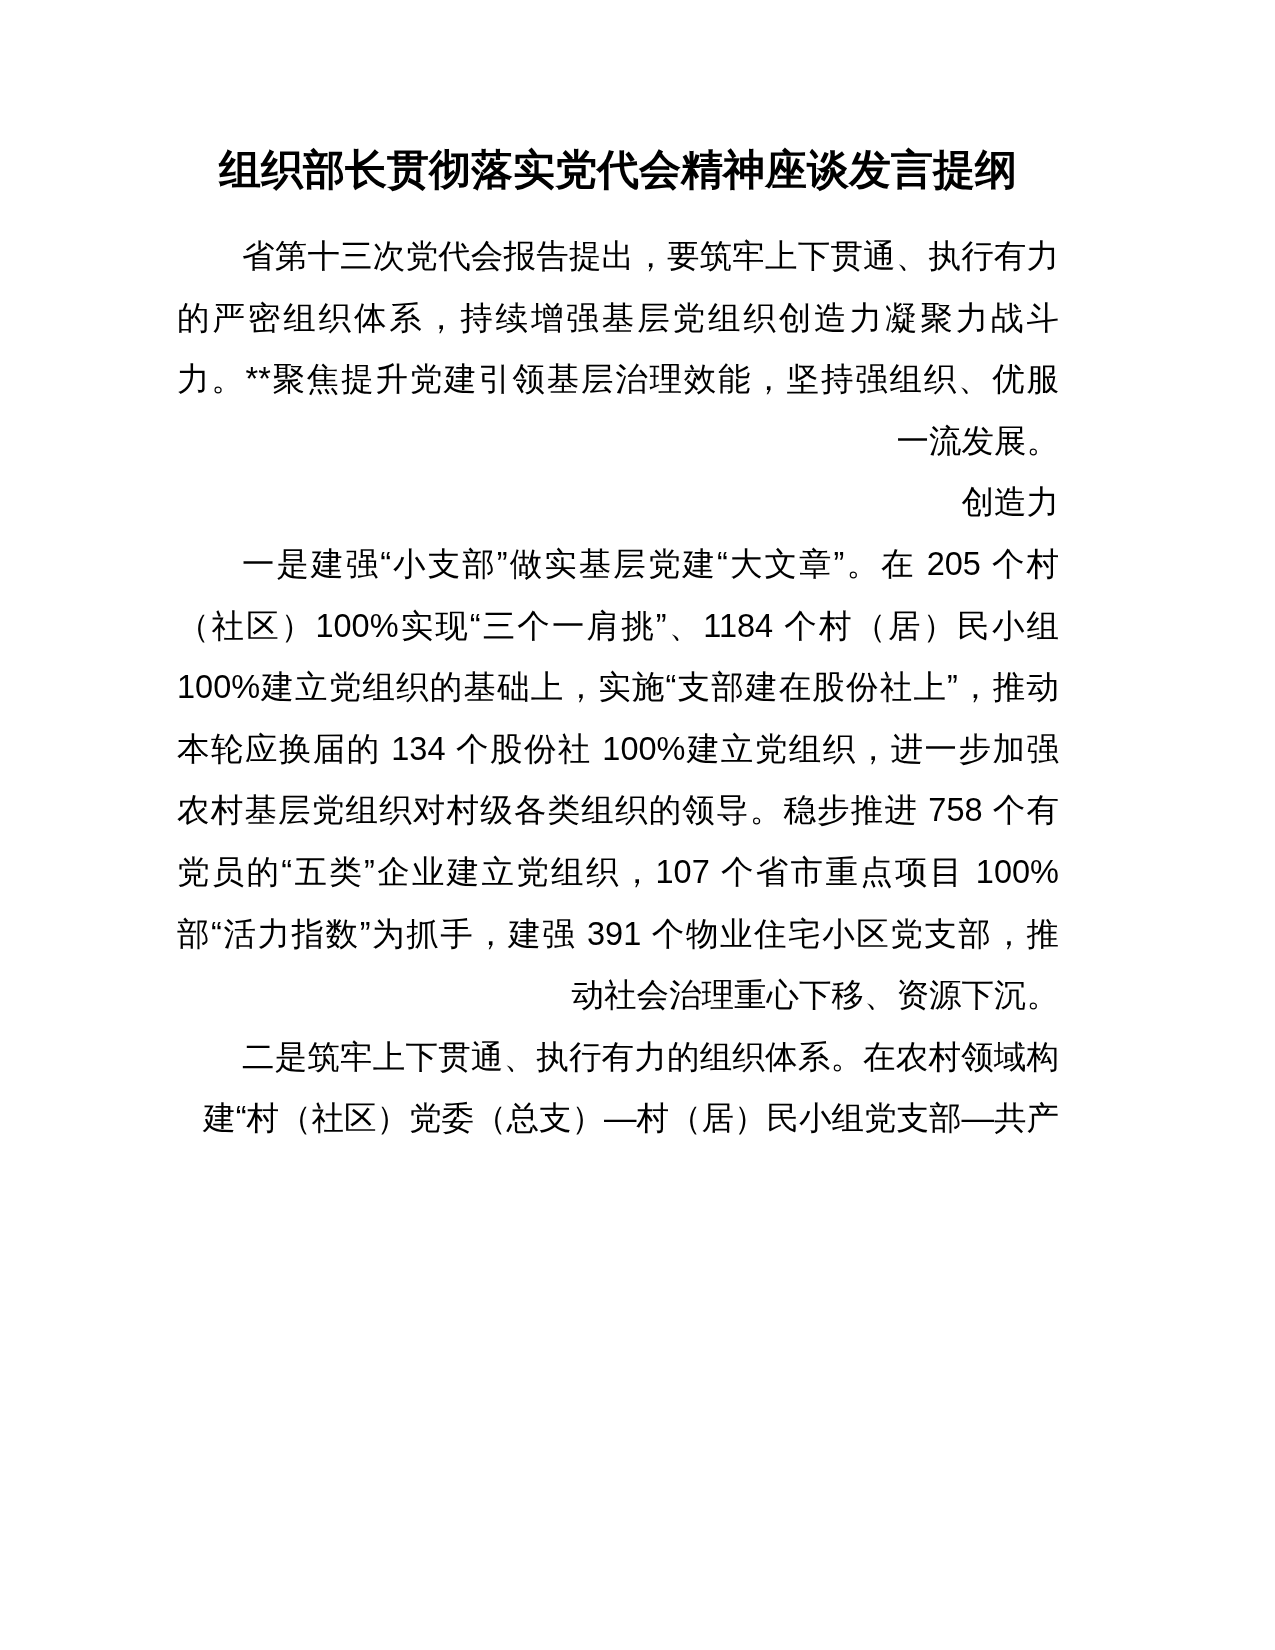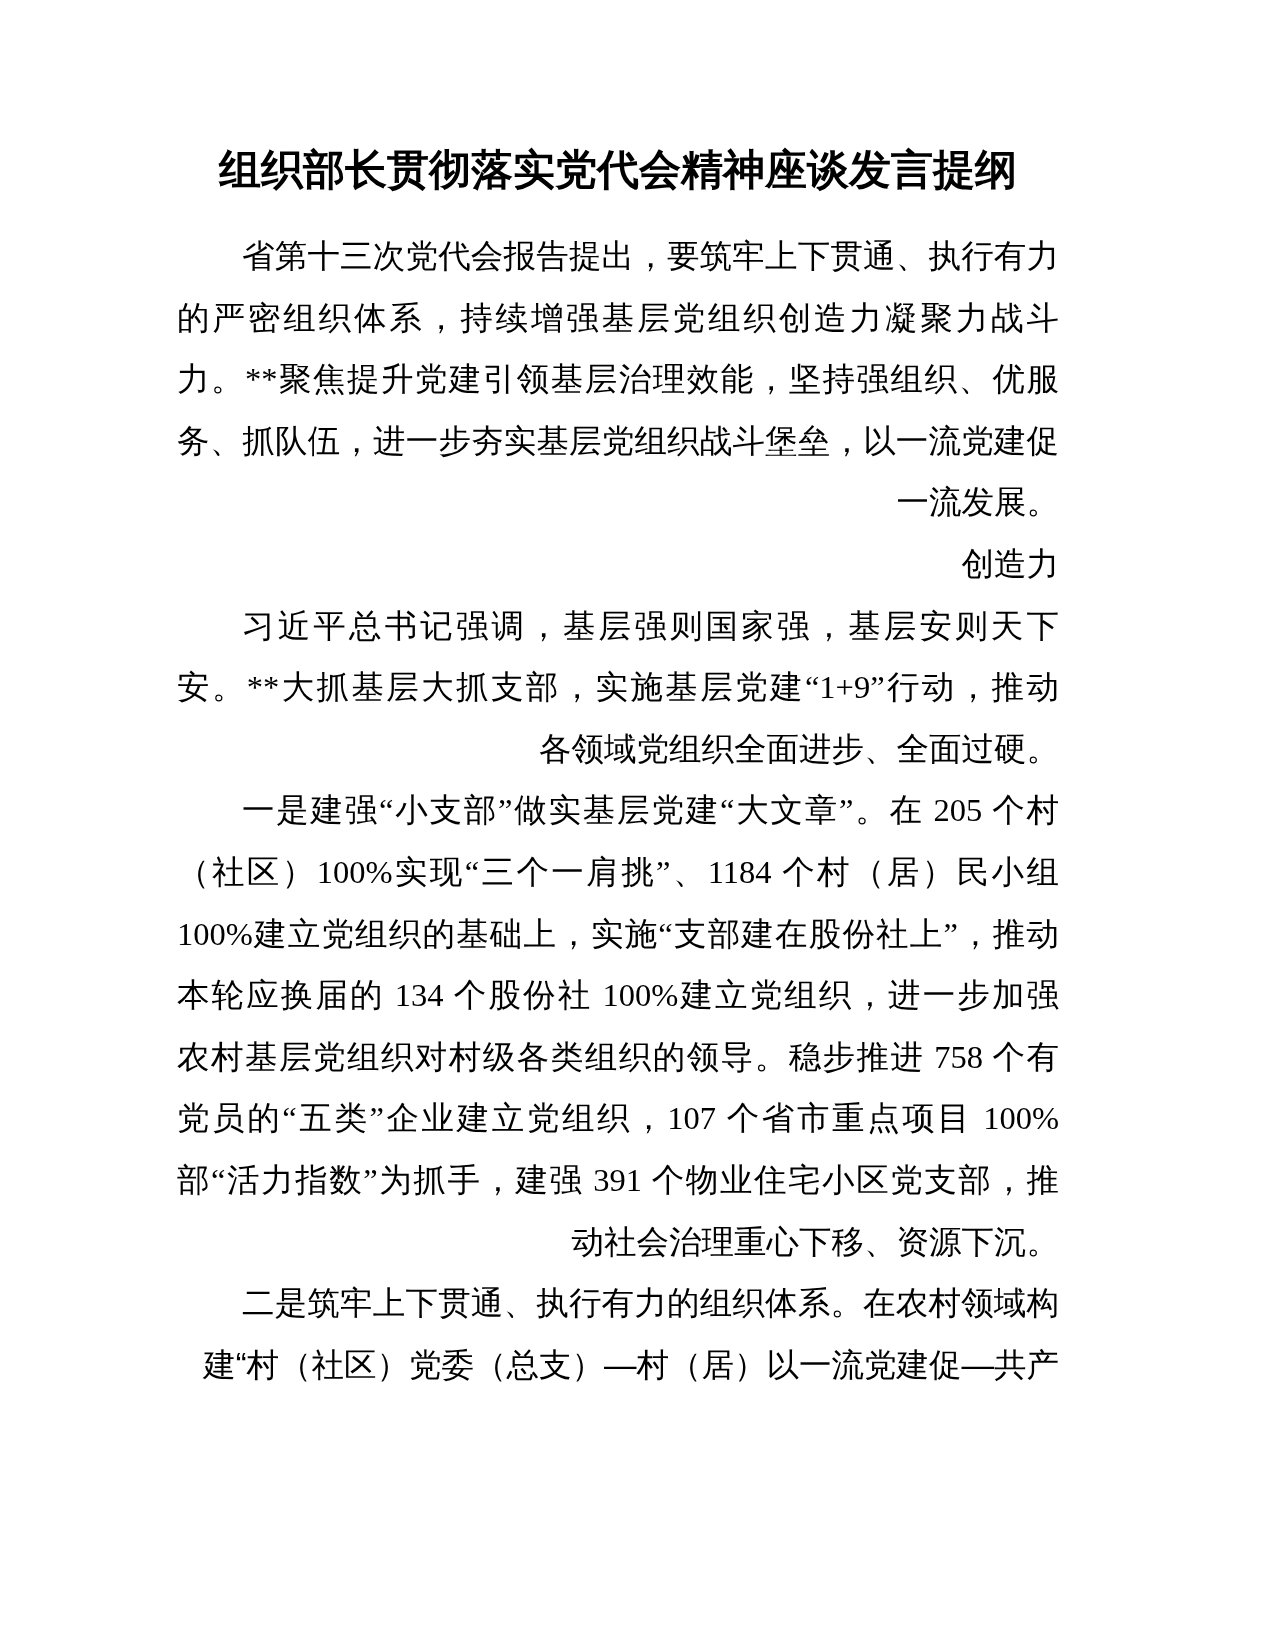--- a/index.html
+++ b/index.html
@@ -38,61 +38,54 @@
     font-size: 32.5px;
     line-height: 61.6px;
     white-space: nowrap;
     text-align: right;
   }
   
   .line.fill {
     white-space: normal;
     text-align: justify;
     text-align-last: justify;
-    font-family: Liberation Serif, serif;
   }
   
   .line.indent {
     padding-left: 65px;
   }
   .heading .line {
     font-weight: 400;
   }
 </style>
 </head>
 <body>
 
 <div class="page">
   <div class="doc">
     <h1 class="title">组织部长贯彻落实党代会精神座谈发言提纲</h1>
     <div id="blocks">
         <div class="para body">
           <div class="line indent fill">省第十三次党代会报告提出，要筑牢上下贯通、执行有力</div>
           <div class="line fill">的严密组织体系，持续增强基层党组织创造力凝聚力战斗</div>
           <div class="line fill">力。**聚焦提升党建引领基层治理效能，坚持强组织、优服</div>
-          <div class="line fill">务、抓队伍，进一步夯实基层党组织战斗堡垒，以一流党建促</div>
           <div class="line">一流发展。</div>
         </div>
         <div class="para heading">
           <div class="line">创造力</div>
-        </div>
-        <div class="para body">
-          <div class="line indent fill">习近平总书记强调，基层强则国家强，基层安则天下</div>
-          <div class="line fill">安。**大抓基层大抓支部，实施基层党建“1+9”行动，推动</div>
-          <div class="line">各领域党组织全面进步、全面过硬。</div>
         </div>
         <div class="para body">
           <div class="line indent fill">一是建强“小支部”做实基层党建“大文章”。在 205 个村</div>
           <div class="line fill">（社区）100%实现“三个一肩挑”、1184 个村（居）民小组</div>
           <div class="line fill">100%建立党组织的基础上，实施“支部建在股份社上”，推动</div>
           <div class="line fill">本轮应换届的 134 个股份社 100%建立党组织，进一步加强</div>
           <div class="line fill">农村基层党组织对村级各类组织的领导。稳步推进 758 个有</div>
           <div class="line fill">党员的“五类”企业建立党组织，107 个省市重点项目 100%</div>
           <div class="line fill">部“活力指数”为抓手，建强 391 个物业住宅小区党支部，推</div>
           <div class="line">动社会治理重心下移、资源下沉。</div>
         </div>
         <div class="para body">
           <div class="line indent fill">二是筑牢上下贯通、执行有力的组织体系。在农村领域构</div>
-          <div class="line">建“村（社区）党委（总支）—村（居）以一流党建促—共产</div>
+          <div class="line">建“村（社区）党委（总支）—村（居）民小组党支部—共产</div>
         </div>
       </div>
   </div>
 </div>
 
 </body></html>

